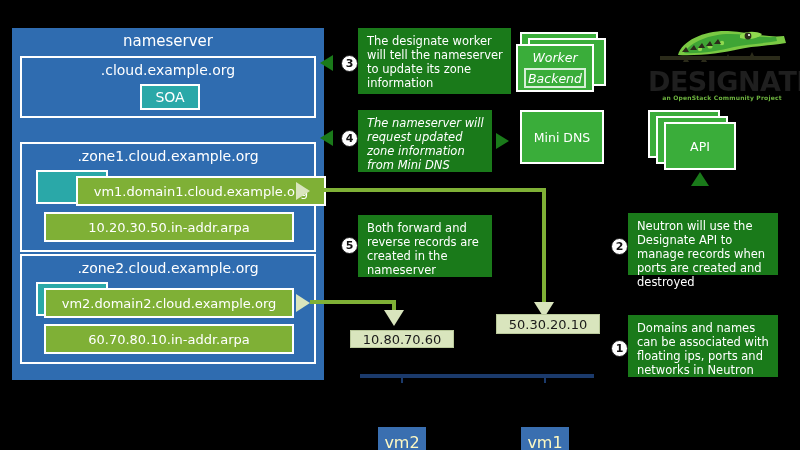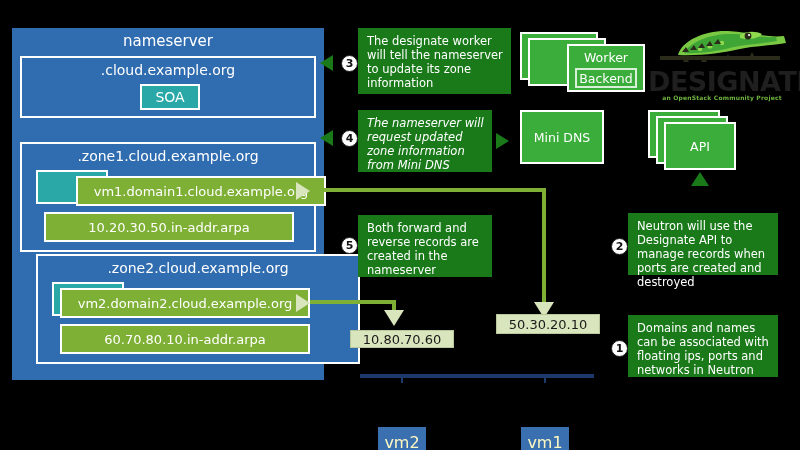--- a/index.html
+++ b/index.html
@@ -81,21 +81,21 @@
     <div class="abs soa" style="left:118px;top:26px;width:60px;height:26px;">SOA</div>
   </div>
 
   <div class="abs ns-sub" style="left:20px;top:142px;width:296px;height:110px;">
     <div class="sub-title" style="top:4px;">.zone1.cloud.example.org</div>
     <div class="abs teal-stub" style="left:14px;top:26px;width:72px;height:34px;"></div>
     <div class="abs rec" style="left:22px;top:32px;width:250px;height:30px;margin-left:32px;">vm1.domain1.cloud.example.org</div>
     <div class="abs rec" style="left:22px;top:68px;width:250px;height:30px;">10.20.30.50.in-addr.arpa</div>
   </div>
 
-  <div class="abs ns-sub" style="left:36px;top:254px;width:324px;height:110px;">
+  <div class="abs ns-sub" style="left:20px;top:254px;width:296px;height:110px;">
     <div class="sub-title" style="top:4px;">.zone2.cloud.example.org</div>
     <div class="abs teal-stub" style="left:14px;top:26px;width:72px;height:34px;"></div>
     <div class="abs rec" style="left:22px;top:32px;width:250px;height:30px;">vm2.domain2.cloud.example.org</div>
     <div class="abs rec" style="left:22px;top:68px;width:250px;height:30px;">60.70.80.10.in-addr.arpa</div>
   </div>
 
   <div class="abs arrow-dg-left" style="left:320px;top:55px;"></div>
   <div class="abs badge" style="left:341px;top:55px;">3</div>
   <div class="abs callout" style="left:358px;top:28px;width:153px;height:66px;">The designate worker will tell the nameserver to update its zone information</div>
 
@@ -108,21 +108,21 @@
   <div class="abs callout" style="left:358px;top:215px;width:134px;height:62px;">Both forward and reverse records are created in the nameserver</div>
 
   <div class="abs badge" style="left:611px;top:238px;">2</div>
   <div class="abs callout" style="left:628px;top:213px;width:150px;height:62px;">Neutron will use the Designate API to manage records when ports are created and destroyed</div>
 
   <div class="abs badge" style="left:611px;top:340px;">1</div>
   <div class="abs callout" style="left:628px;top:315px;width:150px;height:62px;">Domains and names can be associated with floating ips, ports and networks in Neutron</div>
 
   <div class="abs svc-shadow" style="left:520px;top:32px;width:78px;height:48px;"></div>
   <div class="abs svc-shadow" style="left:528px;top:38px;width:78px;height:48px;"></div>
-  <div class="abs svc-shadow" style="left:567px;top:44px;width:78px;height:48px;">
+  <div class="abs svc-shadow" style="left:516px;top:44px;width:78px;height:48px;font-style:italic;">
     <div class="worker-label">Worker</div>
     <div class="abs svc-inner" style="left:6px;top:22px;width:62px;height:20px;">Backend</div>
   </div>
 
   <div class="abs svc" style="left:520px;top:110px;width:84px;height:54px;">Mini DNS</div>
 
   <div class="abs svc-shadow" style="left:648px;top:110px;width:72px;height:48px;"></div>
   <div class="abs svc-shadow" style="left:656px;top:116px;width:72px;height:48px;"></div>
   <div class="abs svc" style="left:664px;top:122px;width:72px;height:48px;">API</div>
   <div class="abs arrow-dg-up" style="left:691px;top:172px;"></div>

